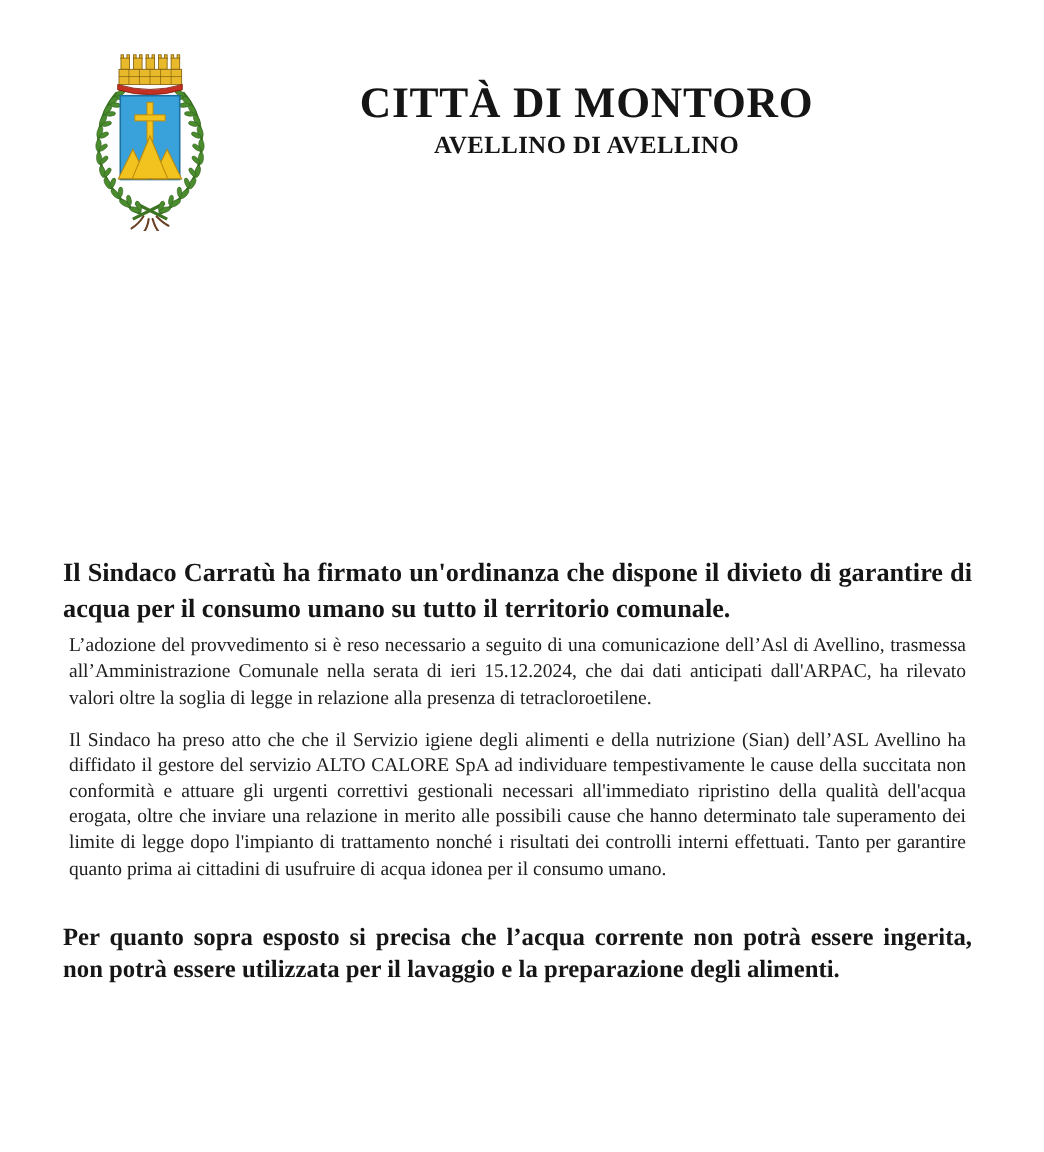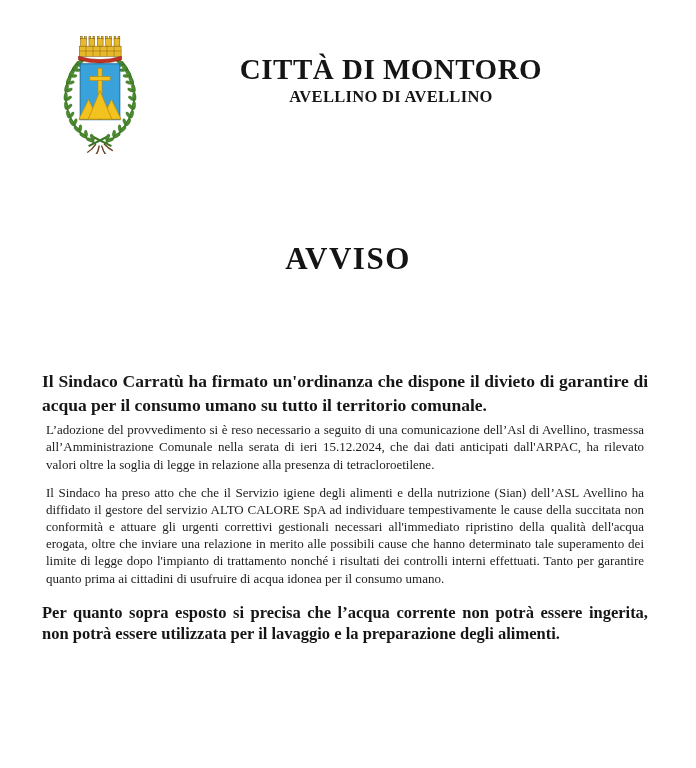--- a/index.html
+++ b/index.html
@@ -11,21 +11,21 @@
   .title-block{position:absolute;left:160px;top:54px;width:462px;text-align:center;}
   .city-title{font-size:29px;font-weight:bold;letter-spacing:.5px;line-height:1.05;color:#151515;}
   .city-subtitle{font-size:16.5px;font-weight:bold;letter-spacing:.3px;margin-top:3px;color:#151515;}
   .avviso{position:absolute;top:241px;left:0;width:696px;text-align:center;
     font-size:31px;font-weight:bold;letter-spacing:1.5px;color:#141414;}
   .content{position:absolute;top:369px;left:42px;width:606px;}
   .lead{font-size:17.5px;font-weight:bold;line-height:1.38;text-align:justify;margin:0;color:#161616;}
   .para{font-size:13px;line-height:1.32;text-align:justify;margin:4px;color:#202020;}
   .para+.para{margin-top:11px;}
   .para:first-of-type{margin-top:21px;}
-  .footer-bold{font-size:16.5px;font-weight:bold;line-height:1.3;text-align:justify;margin-top:15px;color:#161616;}
+  .footer-bold{font-size:16.5px;font-weight:bold;line-height:1.3;text-align:justify;margin-top:27px;color:#161616;}
 </style>
 </head>
 <body>
 
 <div class="page">
 
   <svg class="crest" viewBox="0 0 110 150" aria-hidden="true">
     <defs>
       <g id="leaf">
         <ellipse rx="4.6" ry="2"></ellipse>
@@ -98,21 +98,20 @@
         <path d="M55 78 L68.5 110.5 H41.5 Z"></path>
       </g>
     </g>
   </svg>
 
   <div class="title-block">
     <div class="city-title">CITTÀ DI MONTORO</div>
     <div class="city-subtitle">AVELLINO DI AVELLINO</div>
   </div>
 
-  <div class="avviso">AVVISO</div>
 
   <div class="content">
     <p class="lead">Il Sindaco Carratù ha firmato un'ordinanza che dispone il divieto di garantire di acqua per il consumo umano su tutto il territorio comunale.</p>
     <p class="para">L’adozione del provvedimento si è reso necessario a seguito di una comunicazione dell’Asl di Avellino, trasmessa all’Amministrazione Comunale nella serata di ieri 15.12.2024, che dai dati anticipati dall'ARPAC, ha rilevato valori oltre la soglia di legge in relazione alla presenza di tetracloroetilene.</p>
     <p class="para">Il Sindaco ha preso atto che che il Servizio igiene degli alimenti e della nutrizione (Sian) dell’ASL Avellino ha diffidato il gestore del servizio ALTO CALORE SpA ad individuare tempestivamente le cause della succitata non conformità e attuare gli urgenti correttivi gestionali necessari all'immediato ripristino della qualità dell'acqua erogata, oltre che inviare una relazione in merito alle possibili cause che hanno determinato tale superamento dei limite di legge dopo l'impianto di trattamento nonché i risultati dei controlli interni effettuati. Tanto per garantire quanto prima ai cittadini di usufruire di acqua idonea per il consumo umano.</p>
     <p class="footer-bold">Per quanto sopra esposto si precisa che l’acqua corrente non potrà essere ingerita, non potrà essere utilizzata per il lavaggio e la preparazione degli alimenti.</p>
   </div>
 
 </div>
 

